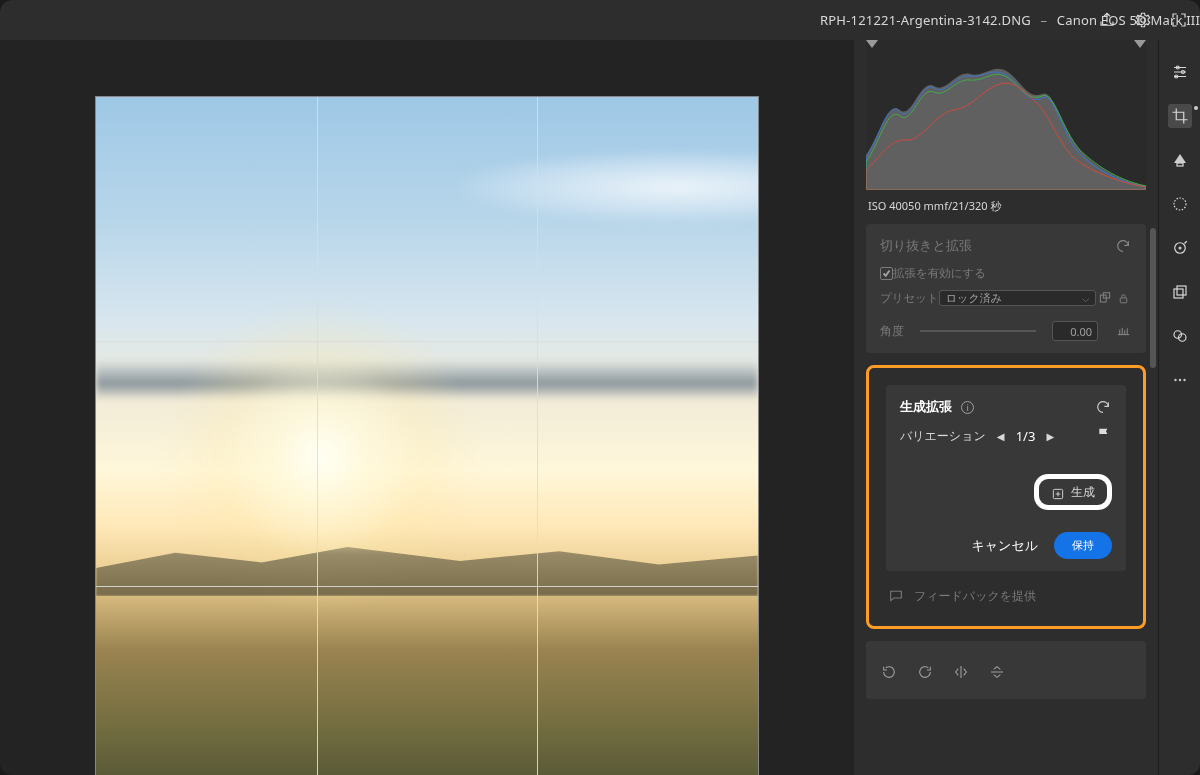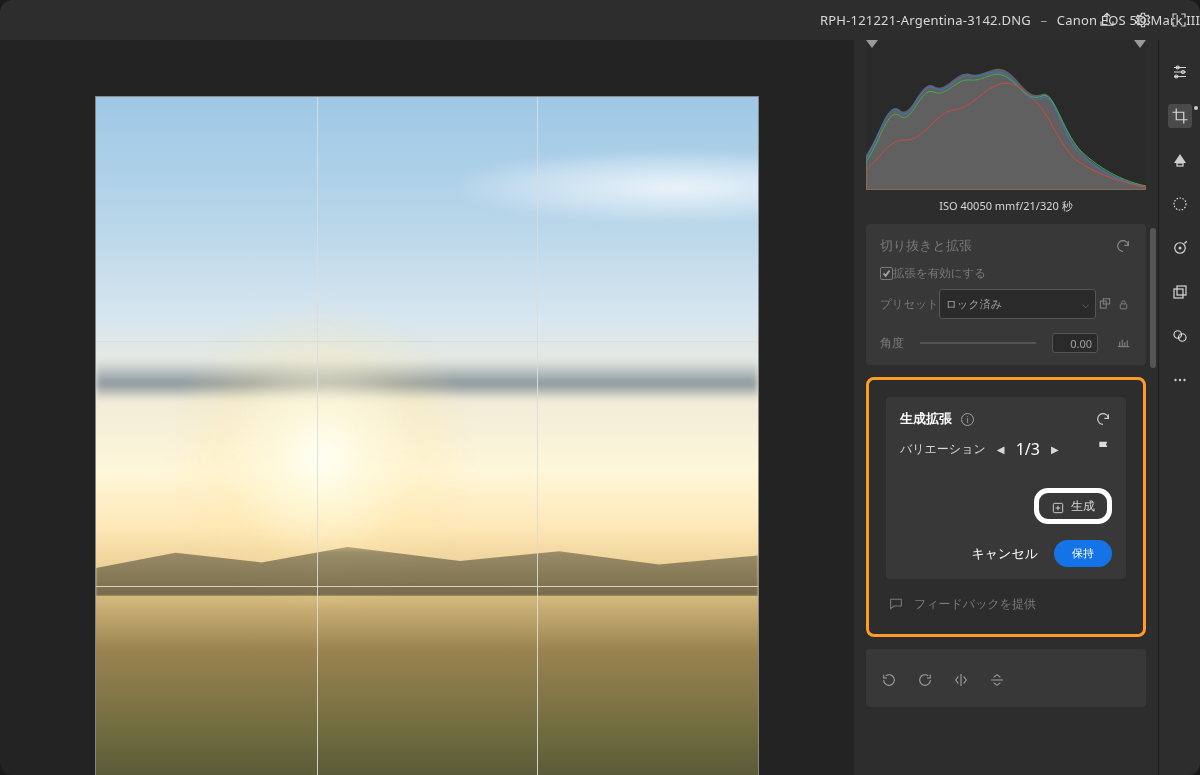--- a/index.html
+++ b/index.html
@@ -71,51 +71,51 @@
   .grid-line.v { width:1px; top:0; bottom:0;}
   .grid-line.h { height:1px; left:0; right:0;}
 
   
   .rightcol { width:304px; background:var(--bg-2); display:flex; flex-direction:column; }
   .histo-wrap { padding:0 12px; position:relative; }
   .histo { height:150px; position:relative; background:#2a2a2a; }
   .histo svg { position:absolute; inset:0; width:100%; height:100%;}
   .histo .tri { position:absolute; top:0; width:0;height:0;border-left:6px solid transparent;border-right:6px solid transparent;border-top:8px solid #9a9a9a;}
   .histo .tri.l{ left:0;} .histo .tri.r{ right:0;}
-  .exif { display:flex; justify-content:center; padding:8px 14px 10px; color:var(--fg-0); font-size:11px;}
+  .exif { display:flex; justify-content:flex-start; padding:8px 14px 10px; color:var(--fg-0); font-size:11px;}
   .panel-scroll { flex:1; overflow:hidden; padding:0 12px 12px; position:relative;}
   .pnl { background:var(--bg-3); border-radius:4px; margin-bottom:12px; padding:12px 14px;}
   .pnl .hdr { display:flex; justify-content:space-between; align-items:center; margin-bottom:10px;}
   .pnl .hdr .ttl { font-size:13px; color:var(--fg-0);}
   .pnl.dim .ttl, .pnl.dim label, .pnl.dim .lbl { color:var(--fg-2);}
   .row { display:flex; align-items:center; margin:8px 0; font-size:11.5px;}
   .row .lbl { flex:0 0 auto; color:var(--fg-1);}
   .chk { width:13px;height:13px;border:1px solid var(--fg-2); border-radius:2px; display:inline-flex;align-items:center;justify-content:center;}
   .chk svg{width:9px;height:9px;stroke:var(--fg-1);stroke-width:2.5;fill:none;}
-  .sel { flex:1; height:30px; background:#2a2a2a; border:1px solid #555; border-radius:3px; display:flex; align-items:center; justify-content:space-between; padding:0 6px; font-size:11px; color:var(--fg-1);}
+  .sel { flex:1; height:16px; background:#2a2a2a; border:1px solid #555; border-radius:3px; display:flex; align-items:center; justify-content:space-between; padding:0 6px; font-size:11px; color:var(--fg-1);}
   .sel .chev { font-size:9px; color:var(--fg-2);}
   .icon-btn { width:18px;height:18px; display:inline-flex;align-items:center;justify-content:center; cursor:pointer; color:var(--fg-1);}
   .slider-row { display:flex; align-items:center; gap:16px; margin-top:14px;}
   .slider-track { flex:1; height:2px; background:#555; position:relative;}
   .num-field { width:46px; height:20px; background:#2a2a2a; border:1px solid #555; border-radius:3px; font-size:11px; color:var(--fg-1); text-align:right; padding:2px 5px;}
   
   .highlight-wrap { border:3px solid var(--highlight-border); border-radius:8px; padding:17px; margin-bottom:12px;}
   .highlight-wrap .pnl { margin:0;}
   .gen-pnl .hdr .ttl { font-weight:600; color:#fff;}
   .gen-pnl .info { display:inline-flex; width:13px;height:13px; border:1px solid var(--fg-1); border-radius:50%; align-items:center;justify-content:center; font-size:9px; margin-left:6px; color:var(--fg-1);}
   .var-row { display:flex; align-items:center; gap:8px; margin-top:6px;}
   .var-row .lab { color:var(--fg-0); font-size:12px;}
   .var-row .arrow { width:14px; text-align:center; font-size:10px; color:var(--fg-0); cursor:pointer;}
-  .var-row .cnt { font-size:16px; color:#fff;}
+  .var-row .cnt { font-size:13px; color:#fff;}
   .var-row .spacer{flex:1;}
   .flag-ico svg { width:16px;height:16px; fill:#ddd;}
   .gen-btn-row { display:flex; justify-content:flex-end; margin-top:28px;}
   .gen-btn { display:flex; align-items:flex-end; gap:6px; border:5px solid #ffffff; border-radius:14px; padding:4px 12px; font-size:12px; color:var(--fg-0); cursor:pointer;}
   .gen-btn svg{width:14px;height:14px; stroke:var(--fg-0); fill:none; stroke-width:1.6;}
-  .dlg-row { display:flex; justify-content:flex-end; gap:16px; margin-top:16px; align-items:center;}
+  .dlg-row { display:flex; justify-content:flex-end; gap:16px; margin-top:22px; align-items:center;}
   .txt-btn { font-size:13px; color:#fff; cursor:pointer;}
   .primary-btn { background:var(--accent); color:#ffffff; border:none; border-radius:16px; padding:6px 18px; font-size:11px; cursor:pointer;}
   .feedback-row { display:flex; align-items:center; gap:10px; margin-top:12px; padding:4px 2px; color:var(--fg-2); font-size:12px;}
   .feedback-row svg{width:16px;height:16px; stroke:var(--fg-2); fill:none; stroke-width:1.6;}
   
   .fliprow { display:flex; gap:18px; margin-top:10px; color:var(--fg-1);}
   .fliprow .ic{width:18px;height:18px;display:flex;align-items:center;justify-content:center;cursor:pointer;}
   .fliprow svg{width:16px;height:16px; stroke:var(--fg-1); fill:none; stroke-width:1.6;}
   
   .toolrail { width:42px; background:var(--bg-2); display:flex; flex-direction:column; align-items:center; padding-top:20px; gap:20px; border-left:1px solid #1c1c1c;}

